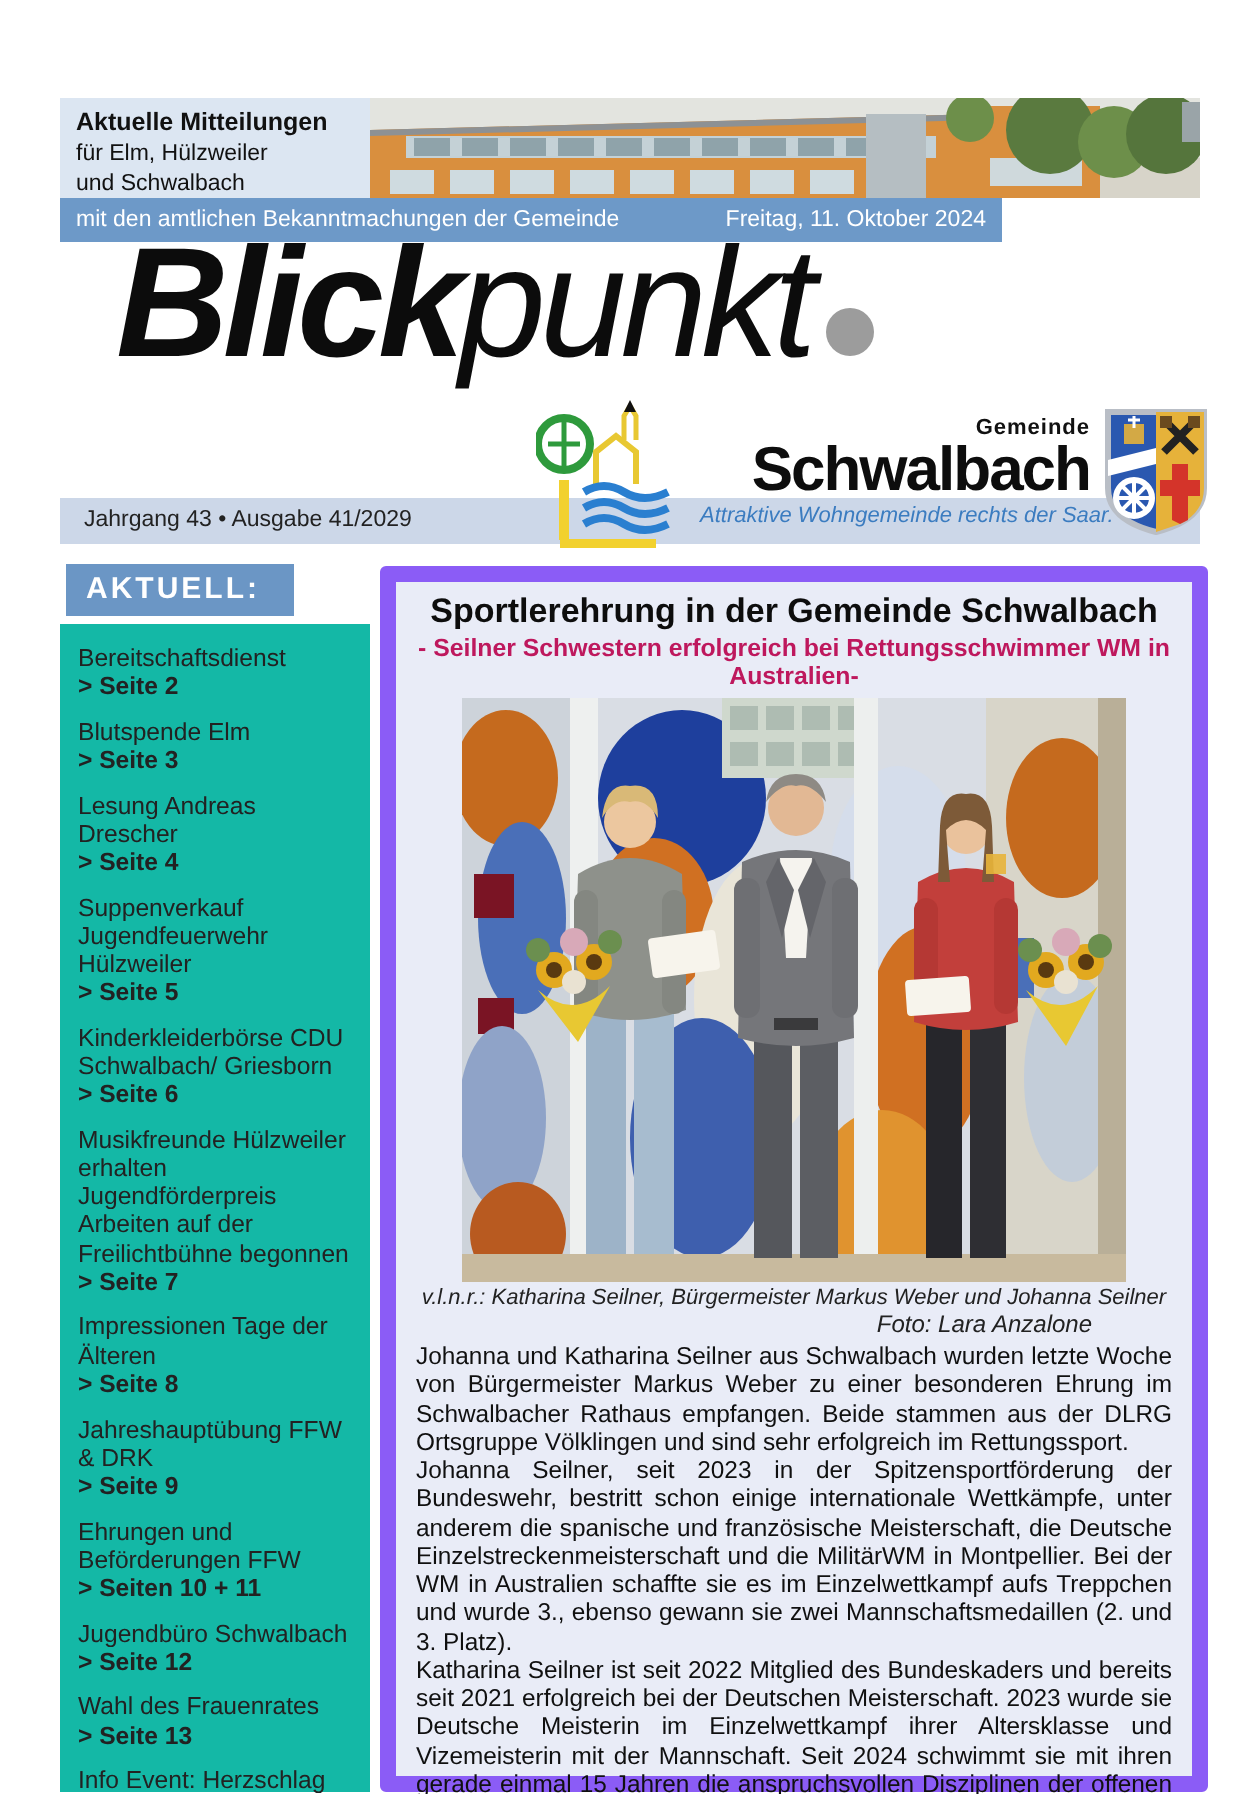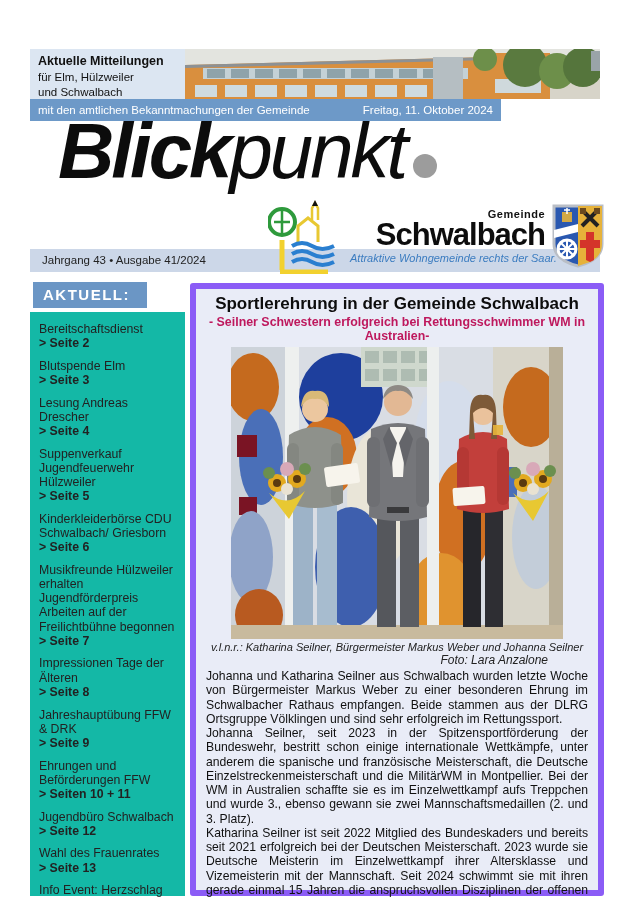--- a/index.html
+++ b/index.html
@@ -42,21 +42,21 @@
     letter-spacing:1.5px; line-height:26px; padding-left:10px; }
   .sidebar-panel { position:absolute; left:30px; top:288px; width:155px; height:584px;
     background:#14b8a6; padding:10px 6px 10px 9px; }
   .sb-item { margin-bottom:8px; }
   .sb-item .t { font-size:12.3px; color:#222; line-height:1.15; }
   .sb-item .p { font-size:12.3px; color:#222; line-height:1.2; }
   .sb-item .p b { font-weight:bold;text-align:right; }
 
   
   .article { position:absolute; left:190px; top:259px; width:414px; height:613px;
-    background:#e9ecf7; border:6px solid #8b5cf6; border-radius:3px; padding:3px 10px; }
+    background:#e9ecf7; border:8px solid #8b5cf6; border-radius:3px; padding:3px 10px; }
   .article h1 { font-size:17px; font-weight:bold; text-align:center; color:#0d0d0d; margin-top:2px; }
   .article h2 { font-size:12.4px; font-weight:bold; text-align:center; color:#be185d; margin:1px 0 4px; }
   .photo-frame { width:332px; height:292px; margin:0 auto; overflow:hidden; }
   .caption { text-align:center; font-style:italic; font-size:11px; color:#222; margin-top:2px; }
   .credit { text-align:right; font-style:italic; font-size:12px; color:#222; padding-right:40px; }
   .body-text { margin-top:2px; }
   .body-text p { font-size:12.2px; line-height:1.17; text-align:justify; color:#101010; }
 </style>
 </head>
 <body>
@@ -112,21 +112,21 @@
 
   <div class="official-bar">
     <span>mit den amtlichen Bekanntmachungen der Gemeinde</span>
     <span>Freitag, 11. Oktober 2024</span>
   </div>
 
   <div class="masthead-title">
     <span class="b">Blick</span><span class="r">punkt</span><span class="title-dot"></span>
   </div>
 
-  <div class="issue-bar">Jahrgang 43 • Ausgabe 41/2024</div>
+  <div class="issue-bar">Jahrgang 43 • Ausgabe 41/2029</div>
 
   <div class="logo-wrap">
     <span class="logo-mark">
       <svg width="80" height="74" viewBox="0 0 80 74">
         <path d="M14 70 L14 40" stroke="#f2d12e" stroke-width="5" fill="none"></path>
         <path d="M12 72 L60 72" stroke="#f2d12e" stroke-width="5" fill="none"></path>
         <circle cx="14" cy="22" r="13" fill="none" stroke="#2e9a3c" stroke-width="4"></circle>
         <path d="M14 35 L14 10 M6 22 L22 22" stroke="#2e9a3c" stroke-width="2.5"></path>
         <path d="M30 42 L30 26 L40 18 L50 26 L50 42" fill="none" stroke="#e8c832" stroke-width="3"></path>
         <path d="M44 20 L44 8 L47 3 L50 8 L50 20" fill="none" stroke="#e8c832" stroke-width="2.5"></path>

